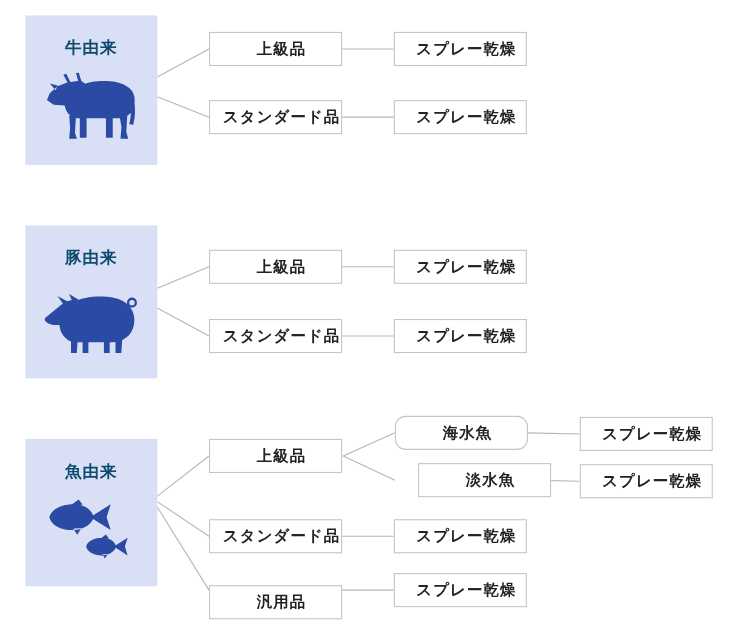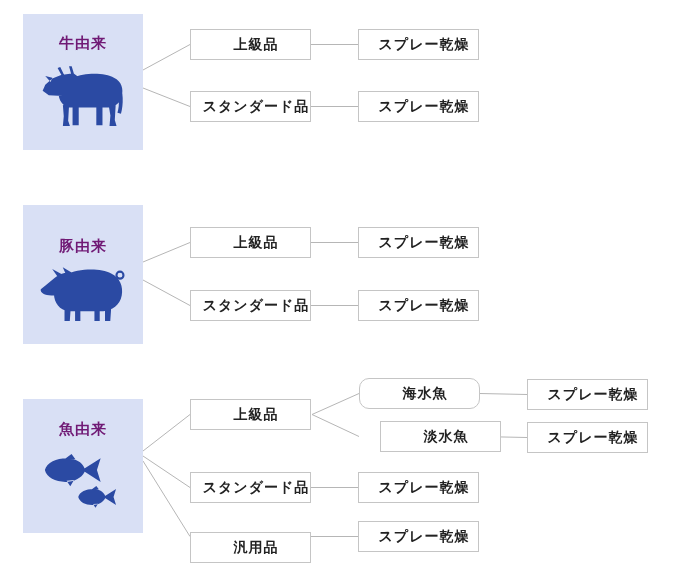--- a/index.html
+++ b/index.html
@@ -1,20 +1,20 @@
 <!DOCTYPE html>
 <html><head>
 <meta charset="utf-8">
 <style>
   html,body{margin:0;padding:0;background:#ffffff;}
   body{font-family:"Liberation Sans","DejaVu Sans",sans-serif;}
   .canvas{position:relative;width:679px;height:576px;background:#ffffff;overflow:hidden;}
   .panel{position:absolute;width:120px;background:#d9e0f5;}
   .panel-label{position:absolute;left:0;width:100%;text-align:center;
-    font-size:15px;font-weight:bold;color:#701a75;letter-spacing:1px;}
+    font-size:15px;font-weight:bold;color:#0c4a6e;letter-spacing:1px;}
   .animal-svg{position:absolute;display:block;}
   .node{position:absolute;width:121px;height:31px;background:#ffffff;
     border:1px solid #c5c5c5;display:flex;align-items:center;justify-content:center;
     box-sizing:border-box;padding-left:11px;}
   .node span{font-size:14px;font-weight:bold;color:#222222;letter-spacing:1px;white-space:nowrap;}
   .lines{position:absolute;left:0;top:0;width:679px;height:576px;pointer-events:none;}
 </style>
 </head>
 <body>
 
@@ -69,21 +69,21 @@
     <span>スプレー乾燥</span>
   </div>
   <div class="node" style="left:190px;top:91px;">
     <span>スタンダード品</span>
   </div>
   <div class="node" style="left:358px;top:91px;">
     <span>スプレー乾燥</span>
   </div>
 
   <div class="panel" style="left:23px;top:205px;height:139px;">
-    <div class="panel-label" style="top:32px;">豚由来</div>
+    <div class="panel-label" style="top:20px;">豚由来</div>
     <svg class="animal-svg" style="left:16px;top:62px;" width="88" height="55" viewBox="0 0 100 62">
       <path fill="#2b4aa3" d="
         M22,12 L15,2 L26,8 Z
         M31,9 L27,0 L37,6 Z
         M18,12 C26,5 36,5 42,9 L46,15 L42,25 L30,31 L14,32 C7,32 1,29 2,25 L7,21 Z
         M30,9 C45,1 70,1 82,7 C92,12 96,22 94,32 C92,43 83,49 73,50 L33,50 C24,49 17,41 17,30 C17,20 22,13 30,9 Z
         M29,47 L36,47 L35,61 L29,61 Z
         M41,48 L47,48 L47,61 L41,61 Z
         M63,48 L69,48 L69,61 L63,61 Z
         M75,47 L82,47 L81,61 L75,61 Z"></path>

